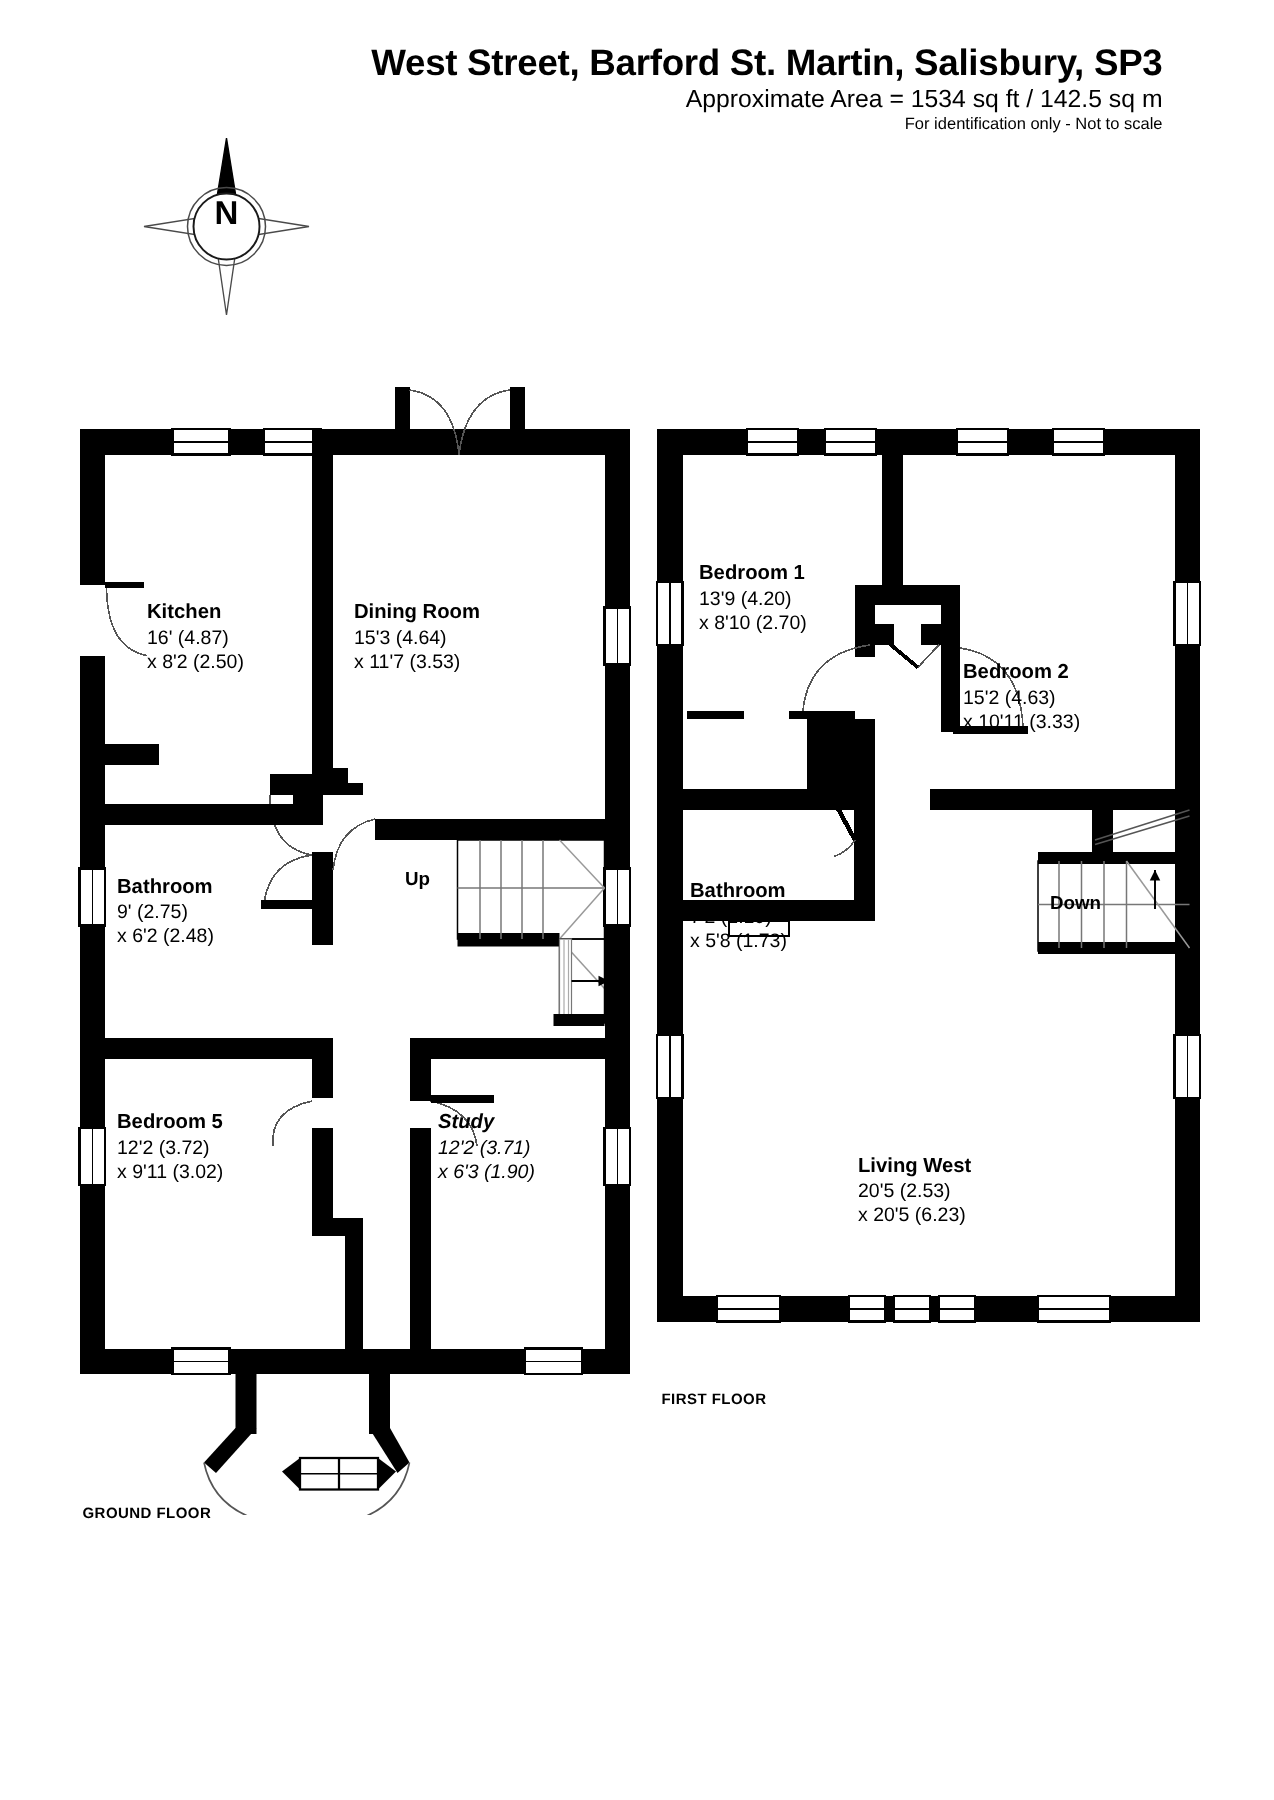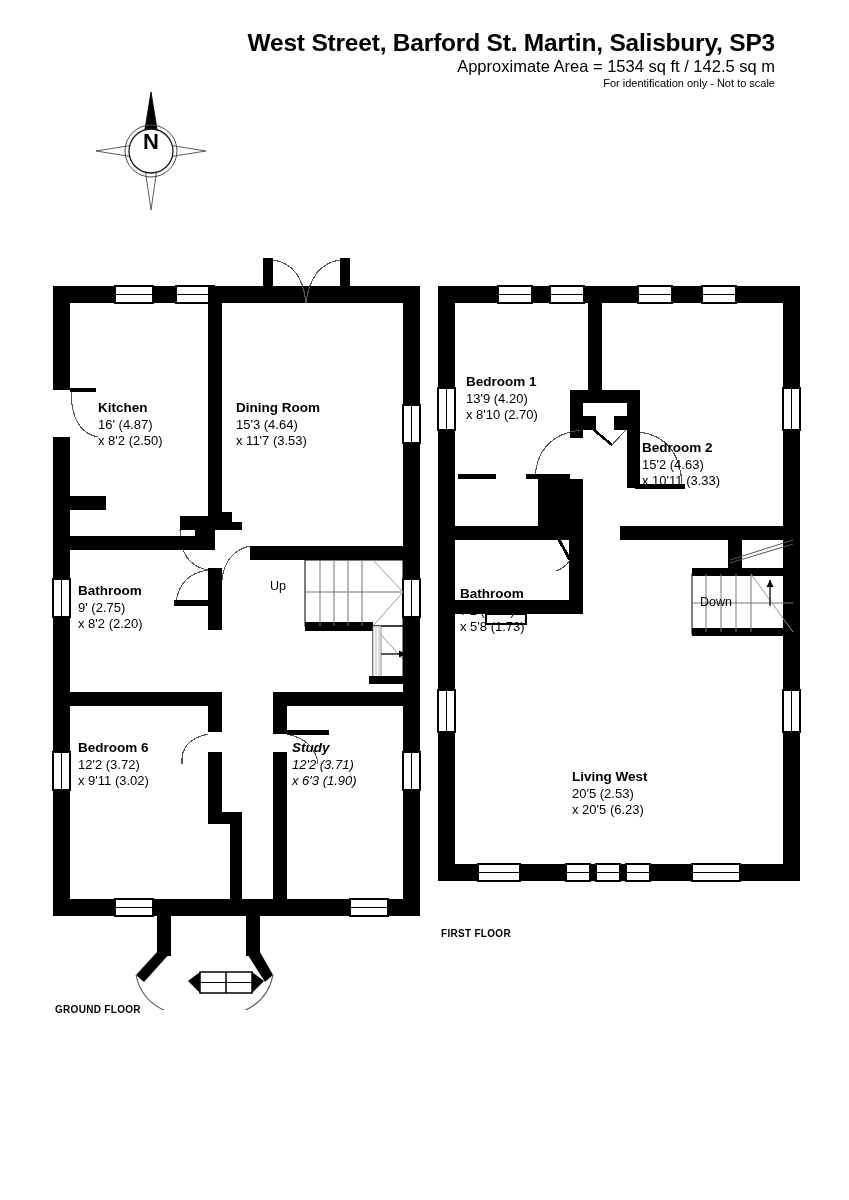--- a/index.html
+++ b/index.html
@@ -74,21 +74,21 @@
   .room .rname {
     font-size: 13.5px;
     font-weight: bold;
   }
   .room .rdim {
     font-size: 13px;
   }
   .stair-label {
     position: absolute;
     font-size: 12.5px;
-    font-weight: normal;
+    font-weight: bold;
     white-space: nowrap;
   }
 
   
   #footer {
     position: absolute;
     left: 0;
     top: 1124px;
     width: 849px;
     height: 70px;
@@ -259,24 +259,24 @@
     <div class="rdim">x 8'2 (2.50)</div>
   </div>
   <div class="room" style="left:196px; top:160px; width:160px;">
     <div class="rname">Dining Room</div>
     <div class="rdim">15'3 (4.64)</div>
     <div class="rdim">x 11'7 (3.53)</div>
   </div>
   <div class="room" style="left:38px; top:343px; width:140px;">
     <div class="rname">Bathroom</div>
     <div class="rdim">9' (2.75)</div>
-    <div class="rdim">x 8'2 (2.20)</div>
+    <div class="rdim">x 6'2 (2.48)</div>
   </div>
   <div class="room" style="left:38px; top:500px; width:152px;">
-    <div class="rname">Bedroom 6</div>
+    <div class="rname">Bedroom 5</div>
     <div class="rdim">12'2 (3.72)</div>
     <div class="rdim">x 9'11 (3.02)</div>
   </div>
   <div class="room" style="left:252px; top:500px; width:126px;font-style:italic;">
     <div class="rname">Study</div>
     <div class="rdim">12'2 (3.71)</div>
     <div class="rdim">x 6'3 (1.90)</div>
   </div>
   <div class="stair-label" style="left:230px; top:339px;">Up</div>
 </div>

